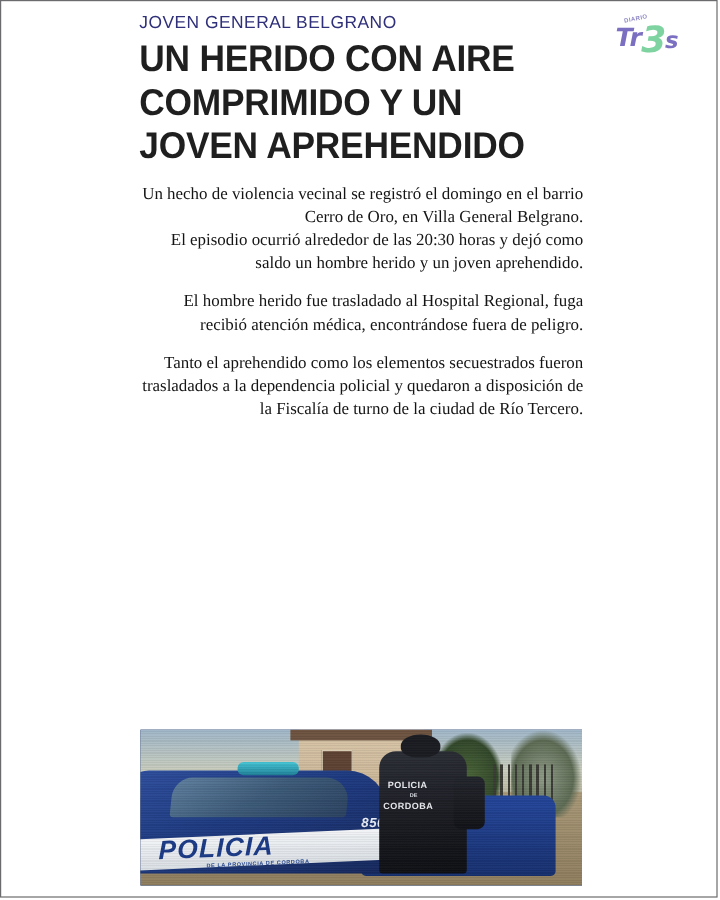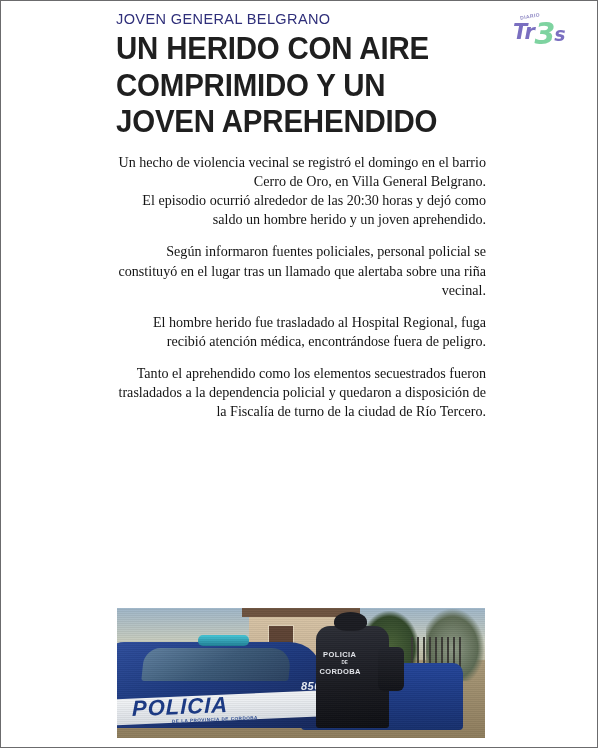--- a/index.html
+++ b/index.html
@@ -275,21 +275,20 @@
   <div class="logo">
     <div class="logo-diario">DIARIO</div>
     <div class="logo-word"><span>Tr</span><span class="logo-three">3</span><span class="logo-s">s</span></div>
   </div>
 
   <div class="content">
     <div class="kicker">JOVEN GENERAL BELGRANO</div>
     <h1 class="headline">UN HERIDO CON AIRE COMPRIMIDO Y UN JOVEN APREHENDIDO</h1>
     <div class="body-copy">
         <p>Un hecho de violencia vecinal se registró el domingo en el barrio Cerro de Oro, en Villa General Belgrano.<br>El episodio ocurrió alrededor de las 20:30 horas y dejó como saldo un hombre herido y un joven aprehendido.</p>
-        <p>Según informaron fuentes policiales, personal policial se constituyó en el lugar tras un llamado que alertaba sobre una riña vecinal.</p>
         <p>El hombre herido fue trasladado al Hospital Regional, fuga recibió atención médica, encontrándose fuera de peligro.</p>
         <p>Tanto el aprehendido como los elementos secuestrados fueron trasladados a la dependencia policial y quedaron a disposición de la Fiscalía de turno de la ciudad de Río Tercero.</p>
       </div>
   </div>
 
   <div class="photo">
     <div class="ph-layer ph-sky"></div>
     <div class="ph-layer ph-ground"></div>
     <div class="ph-layer ph-house"></div>
     <div class="ph-layer ph-house-roof"></div>

